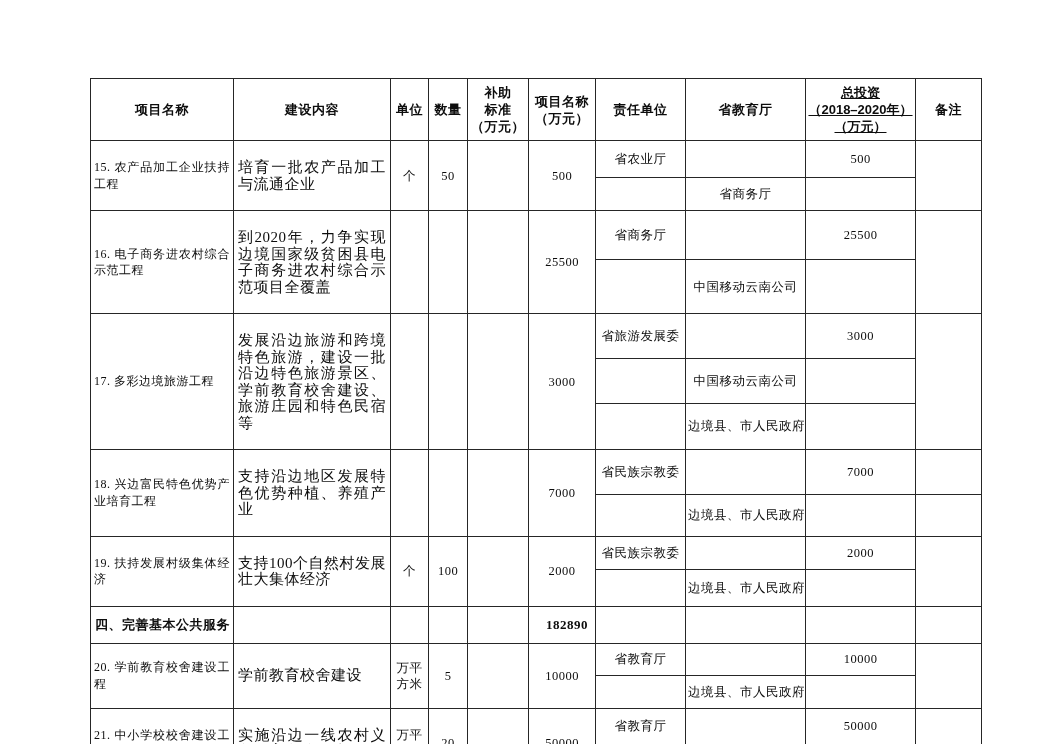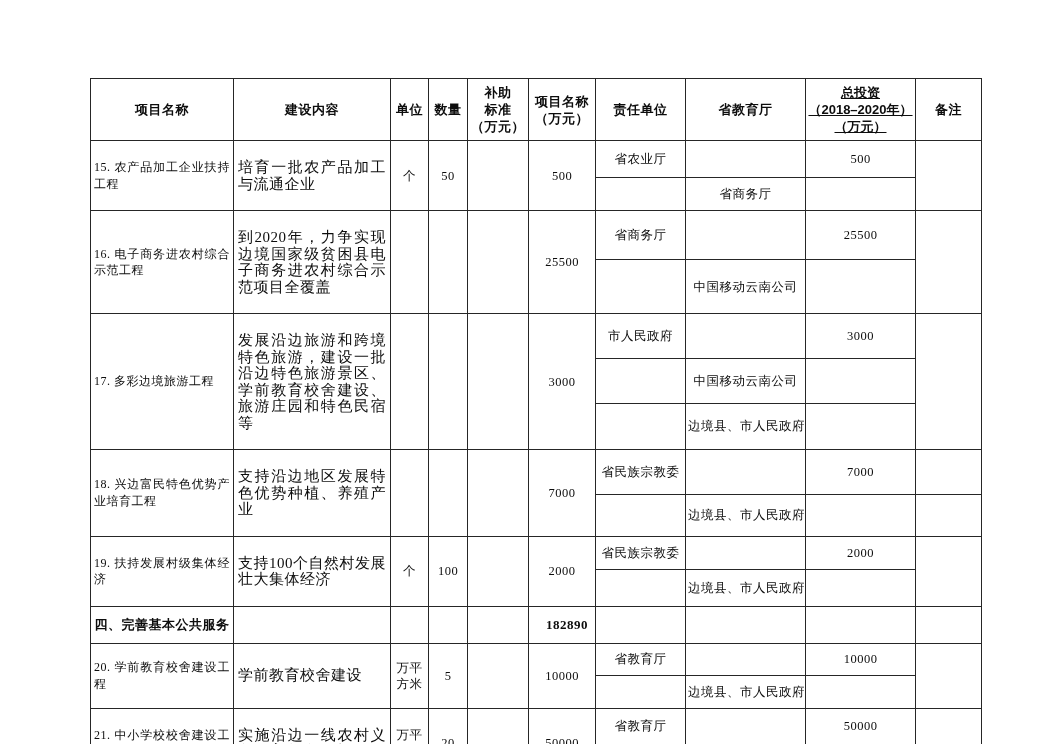--- a/index.html
+++ b/index.html
@@ -59,21 +59,21 @@
     text-align: center;
     letter-spacing: 0.5px;
     padding: 1px 2px;
   }
   td.nw { white-space: nowrap; }
   td.sec-name {
     font-family: "Liberation Sans", "DejaVu Sans", sans-serif;
     font-weight: 700;
     font-size: 13px;
     letter-spacing: 0.5px;
-    text-align: center;
+    text-align: right;
     padding: 1px 3px;
     white-space: nowrap;
   }
   td.sec-num {
     font-weight: 700;
     font-size: 13px;
     text-align: center;
     padding-left: 12px;
   }
 </style>
@@ -150,21 +150,21 @@
       <td class="c"></td>
     </tr>
 
     <tr style="height:33px">
       <td class="name" rowspan="3">17. 多彩边境旅游工程</td>
       <td class="content" rowspan="3">发展沿边旅游和跨境特色旅游，建设一批沿边特色旅游景区、学前教育校舍建设、旅游庄园和特色民宿等</td>
       <td class="c" rowspan="3"></td>
       <td class="c" rowspan="3"></td>
       <td class="c" rowspan="3"></td>
       <td class="c" rowspan="3">3000</td>
-      <td class="c nw">市人民政府</td>
+      <td class="c nw">省旅游发展委</td>
       <td class="c nw"></td>
       <td class="c">3000</td>
       <td class="c" rowspan="3"></td>
     </tr>
     <tr style="height:33px">
       <td class="c nw"></td>
       <td class="c nw">中国移动云南公司</td>
       <td class="c"></td>
     </tr>
     <tr style="height:34px">

